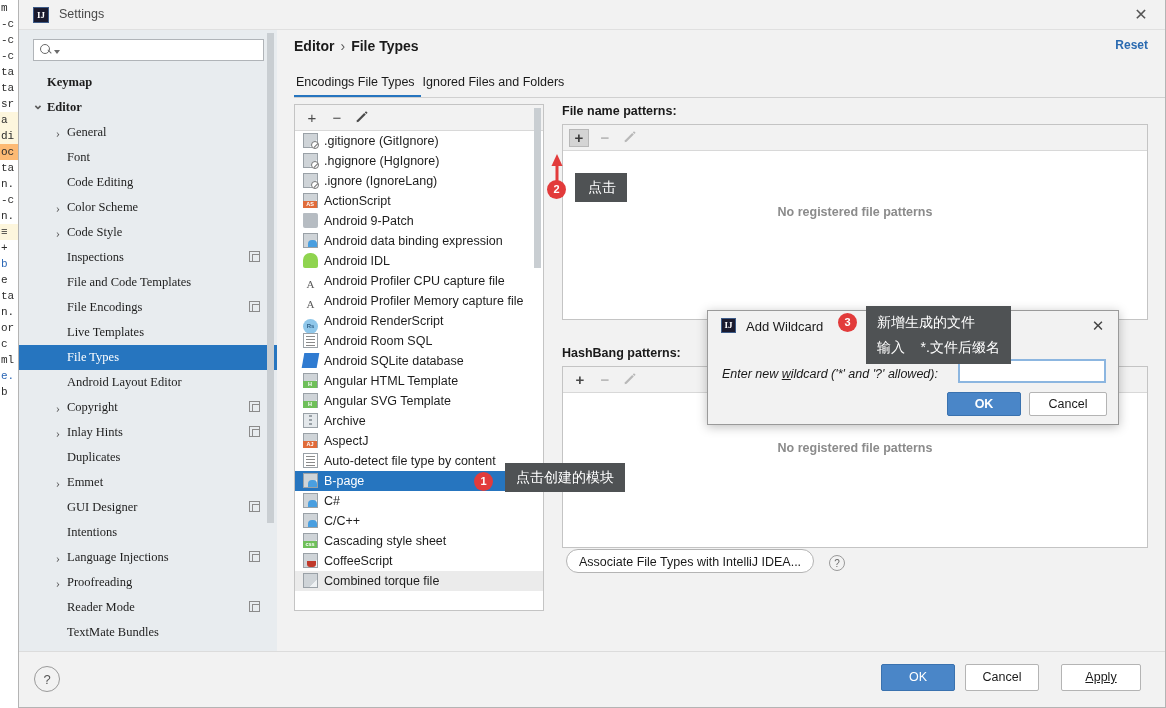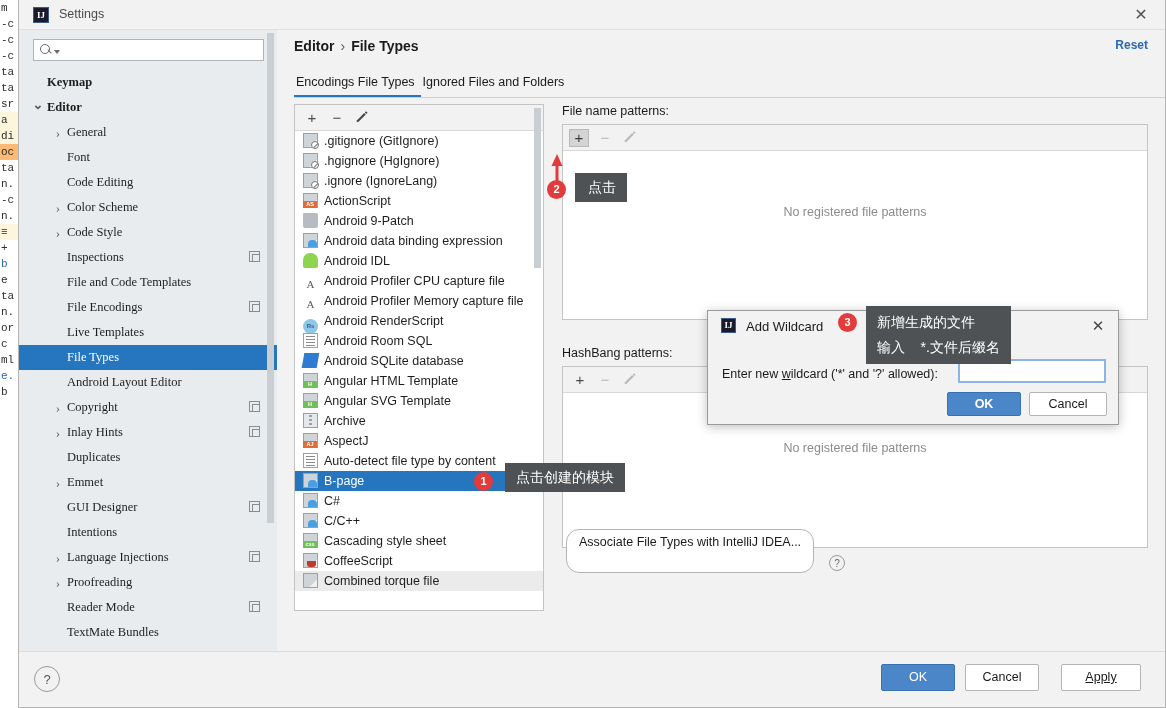--- a/index.html
+++ b/index.html
@@ -247,21 +247,21 @@
   .ic-coffee::after { content:""; position:absolute; left:3px; bottom:0; width:9px; height:6px; background:#c0392b; border-radius:0 0 3px 3px;}
 
   #ft-scroll {
     position: absolute; right: 2px; top: 3px;
     width: 7px; height: 160px;
     background: #c9ced2;
   }
 
   
   #patterns {
-    position: absolute; left: 285px; top: 74px; right: 17px; bottom: 0;
+    position: absolute; left: 285px; top: 74px; right: 17px; bottom: 0; font-weight: bold;
   }
   .pat-label {
     font-size: 12.5px; color: #1a1a1a; margin-bottom: 6px;
   }
   .pat-box {
     background: #ffffff; border: 1px solid #c4c4c4;
     position: relative;
   }
   .pat-toolbar {
     height: 26px; background: #f2f2f2; border-bottom: 1px solid #d8d8d8;
@@ -306,21 +306,21 @@
   .dlg-btn.primary {
     background: #4a86c8; border: 1px solid #3a72af; color: #ffffff;
   }
   #btn-ok { right: 210px; }
   #btn-cancel { right: 126px; }
   #btn-apply { right: 24px; width: 80px; }
 
   
   #assoc-btn {
     position: absolute; left: 289px; bottom: 78px;
-    height: 44px; padding: 0 12px;
+    height: 24px; padding: 0 12px;
     background: #ffffff; border: 1px solid #b4b4b4; border-radius: 13px;
     font-size: 12.5px; color: #1a1a1a; line-height: 24px;
   }
   #assoc-help {
     position: absolute; left: 552px; bottom: 80px;
     width: 16px; height: 16px; border-radius: 50%;
     border: 1px solid #9a9a9a;
     color: #6a6a6a; font-size: 10px; text-align: center; line-height: 15px;
   }
 
@@ -346,21 +346,21 @@
     text-align: center; line-height: 13px;
     font-family: "Liberation Serif", serif;
   }
   #wc-close {
     position: absolute; right: 10px; top: 5px;
     width: 20px; height: 20px;
     color: #444; font-size: 15px; text-align: center; line-height: 19px;
   }
   #wc-label {
     position: absolute; left: 14px; top: 56px;
-    font-size: 12.5px; color: #1a1a1a;
+    font-size: 12.5px; color: #1a1a1a; font-style: italic;
   }
   #wc-label u { text-decoration: underline; }
   #wc-input {
     position: absolute; left: 250px; top: 48px;
     width: 148px; height: 24px;
     background: #ffffff;
     border: 2px solid #8cb6e0;
     outline: none;
     font-family: "Liberation Sans", sans-serif; font-size: 12.5px;
     padding: 0 4px;

